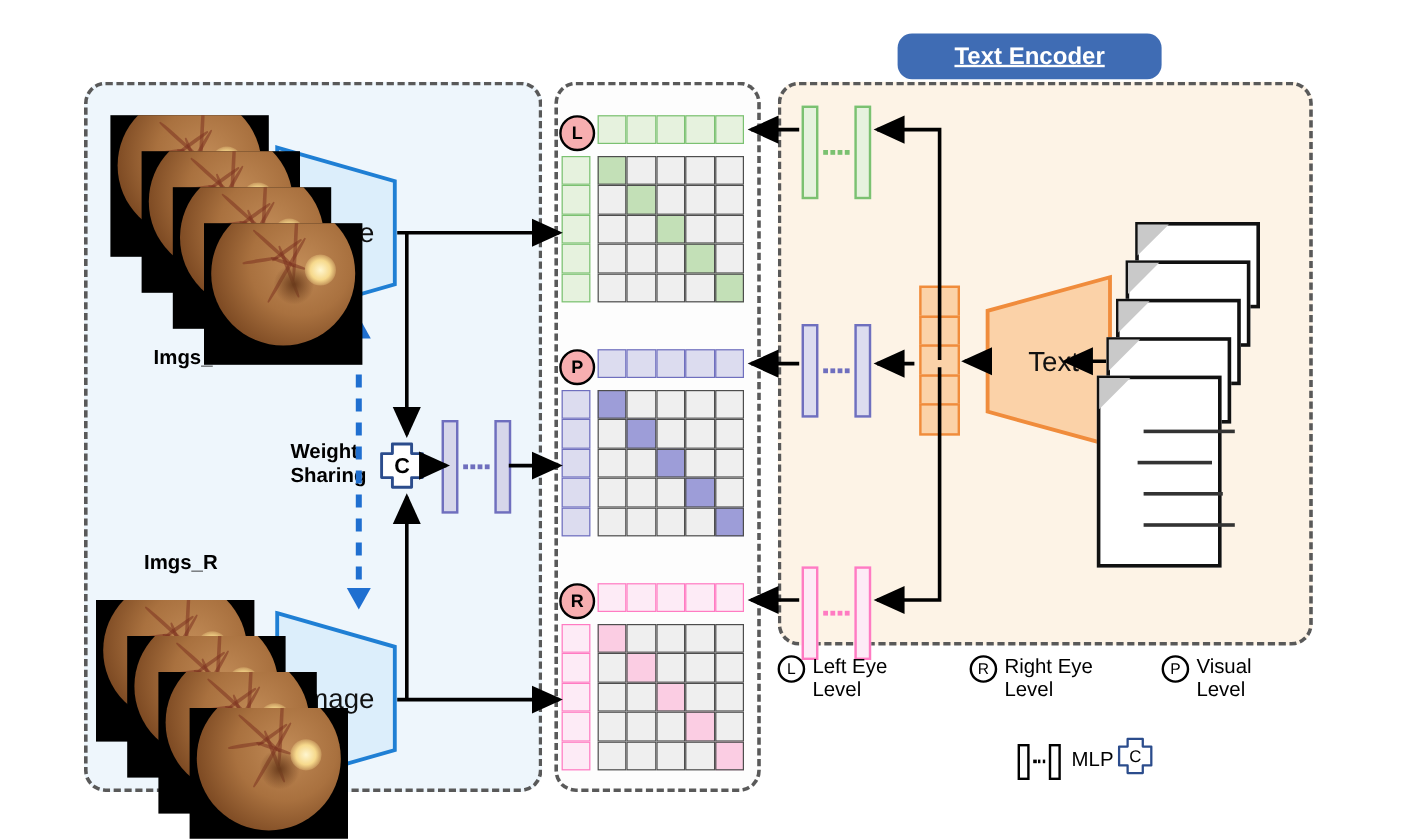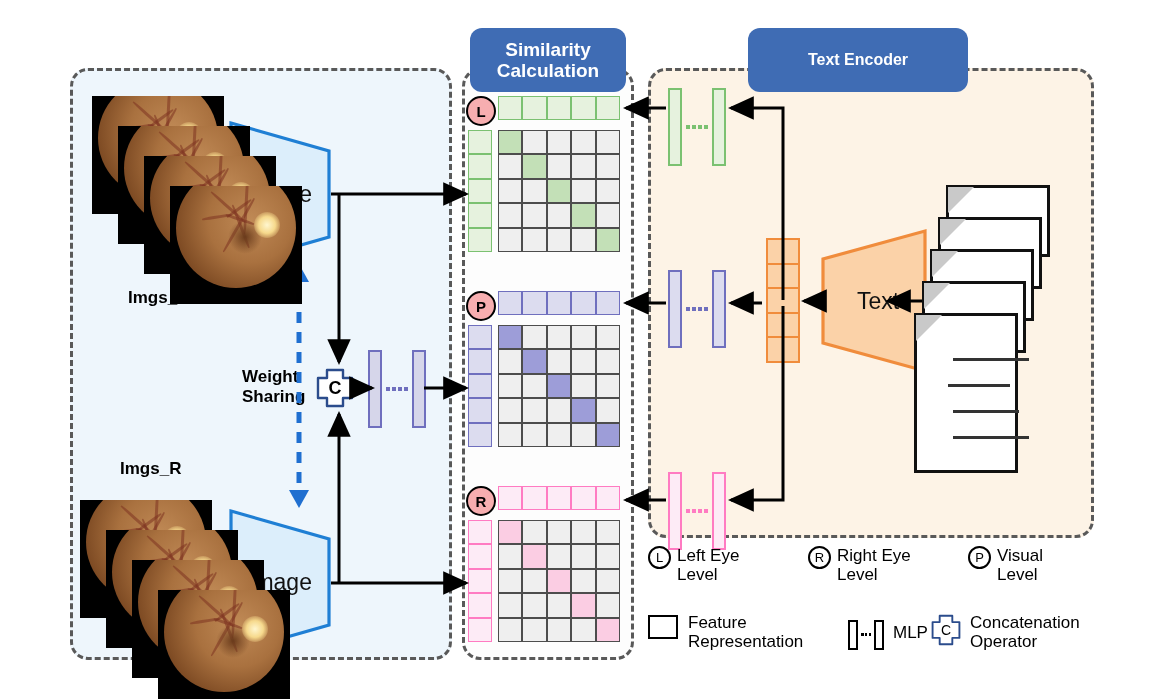--- a/index.html
+++ b/index.html
@@ -13,21 +13,21 @@
   #panel-visual{left:70px;top:68px;width:382px;height:592px;background:#eef6fc;}
   #panel-sim{left:462px;top:68px;width:172px;height:592px;background:#fdfdfd;}
   #panel-text{left:648px;top:68px;width:446px;height:470px;background:#fdf3e6;}
 
   
   .pill{position:absolute;box-sizing:border-box;background:#3f6cb4;color:#fff;
         border-radius:12px;display:flex;align-items:center;justify-content:center;
         font-weight:bold;text-align:center;line-height:1.12;z-index:40;}
   #pill-visual{left:146px;top:28px;width:226px;height:54px;font-size:20px;}
   #pill-sim{left:470px;top:28px;width:156px;height:64px;font-size:19px;}
-  #pill-text{left:748px;top:28px;width:220px;height:64px;font-size:16px;}
+  #pill-text{left:748px;top:28px;width:220px;height:38px;font-size:20px;text-decoration:underline;}
 
   
   .fstack{position:absolute;}
   .fimg{position:absolute;background:#000;overflow:hidden;}
   .fdisc{position:absolute;border-radius:50%;
          background:radial-gradient(circle at 62% 44%, #c08a56 0%, #a9713f 42%, #7d4a23 76%, #5d3317 100%);}
   .fvessel{position:absolute;background:#7d3321;opacity:.55;border-radius:40%;}
   .fmac{position:absolute;border-radius:50%;background:radial-gradient(circle,#6b3c1c 0%,rgba(107,60,28,0) 70%);}
   .fnerve{position:absolute;border-radius:50%;
           background:radial-gradient(circle,#fff6cf 0%,#f6d98c 45%,rgba(246,217,140,0) 80%);}
@@ -84,24 +84,20 @@
 </style>
 </head>
 <body>
 
 <div class="stage">
 
   <div class="panel" id="panel-visual"></div>
   <div class="panel" id="panel-sim"></div>
   <div class="panel" id="panel-text"></div>
 
-  <div class="pill" id="pill-sim">
-    <span style="white-space:pre-line">Similarity
-Calculation</span>
-  </div>
   <div class="pill" id="pill-text">Text Encoder</div>
 
   <div class="fstack" id="stack-L" style="left:92px;top:96px;width:220px;height:185px;">
       <div class="fimg" style="width: 132px; height: 118px; left: 0px; top: 0px; z-index: 10;">
         <div class="fdisc" style="left: 6px; top: -18px; width: 120px; height: 120px;">
           <div class="fvessel" style="left: 49.4127px; top: 49.7082px; width: 30px; height: 2.6px; transform: rotate(18deg);"></div>
           <div class="fvessel" style="left: 42.3004px; top: 57.203px; width: 46px; height: 2.6px; transform: rotate(69deg);"></div>
           <div class="fvessel" style="left: 32px; top: 56.3923px; width: 62px; height: 2.6px; transform: rotate(120deg);"></div>
           <div class="fvessel" style="left: 26.1477px; top: 47.8772px; width: 30px; height: 2.6px; transform: rotate(171deg);"></div>
           <div class="fvessel" style="left: 29.0823px; top: 37.9704px; width: 46px; height: 2.6px; transform: rotate(222deg);"></div>
@@ -507,39 +503,32 @@
         <div class="ocirc">R</div>
         <div class="lgtxt" style="margin-left: 6px;">Right Eye
 Level</div>
       </div>
     <div class="lgi" id="lg-lv-2" style="left:320px;top:6px;">
         <div class="ocirc">P</div>
         <div class="lgtxt" style="margin-left: 6px;">Visual
 Level</div>
       </div>
 
-    <div class="lgi" id="lg-it-0" style="left:0;top:73px;">
-        <div style="width: 30px; height: 24px; border: 2.5px solid rgb(0, 0, 0); background: rgb(255, 255, 255); flex: 0 0 auto; margin-top: 2px; box-sizing: border-box;"></div>
-        <div class="lgtxt" style="margin-left: 10px;">Feature
-Representation</div>
-      </div>
     <div class="lgi" id="lg-it-1" style="left:200px;top:80px;">
         <div style="position: relative; width: 36px; height: 30px; flex: 0 0 auto;">
           <div style="position: absolute; top: 0px; width: 10px; height: 30px; border: 2px solid rgb(0, 0, 0); background: rgb(255, 255, 255); box-sizing: border-box; left: 0px;"></div>
           <div style="position: absolute; top: 0px; width: 10px; height: 30px; border: 2px solid rgb(0, 0, 0); background: rgb(255, 255, 255); box-sizing: border-box; left: 26px;"></div>
           <div style="position: absolute; left: 13px; top: 13px; width: 10px; height: 3px; display: flex; justify-content: space-between;">
             <span style="width: 2.5px; height: 2.5px; background: rgb(0, 0, 0); display: block;"></span>
             <span style="width: 2.5px; height: 2.5px; background: rgb(0, 0, 0); display: block;"></span>
             <span style="width: 2.5px; height: 2.5px; background: rgb(0, 0, 0); display: block;"></span>
           </div>
         </div>
         <div class="lgtxt" style="margin-left: 9px; margin-top: 3px;">MLP</div>
       </div>
     <div class="lgi" id="lg-it-2" style="left:283px;top:73px;">
         <div style="position: relative; width: 30px; height: 32px; flex: 0 0 auto; margin-top: 1px;"><svg width="30" height="32" viewBox="0 0 38 40">
             <path d="M11,2 H27 V10 H36 V30 H27 V38 H11 V30 H2 V10 H11 Z" fill="#fff" stroke="#2b4c8c" stroke-width="2.4" stroke-linejoin="round"></path>
           </svg><div style="position: absolute; left: 0px; top: 0px; width: 30px; height: 32px; display: flex; align-items: center; justify-content: center; font-size: 14px;">C</div></div>
-        <div class="lgtxt" style="margin-left: 9px;">Concatenation
-Operator</div>
       </div>
   </div>
 
 </div>
 
 </body></html>

